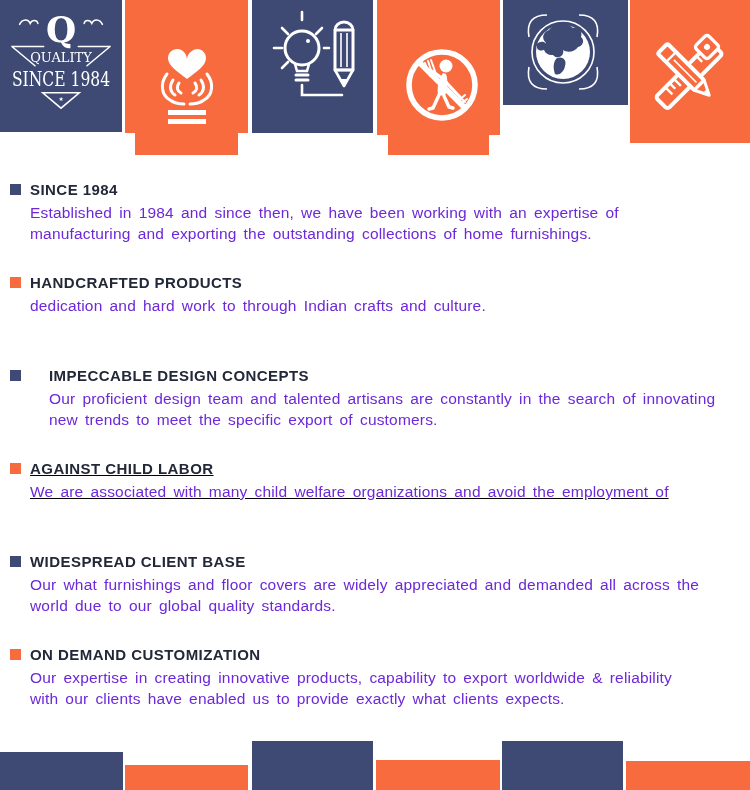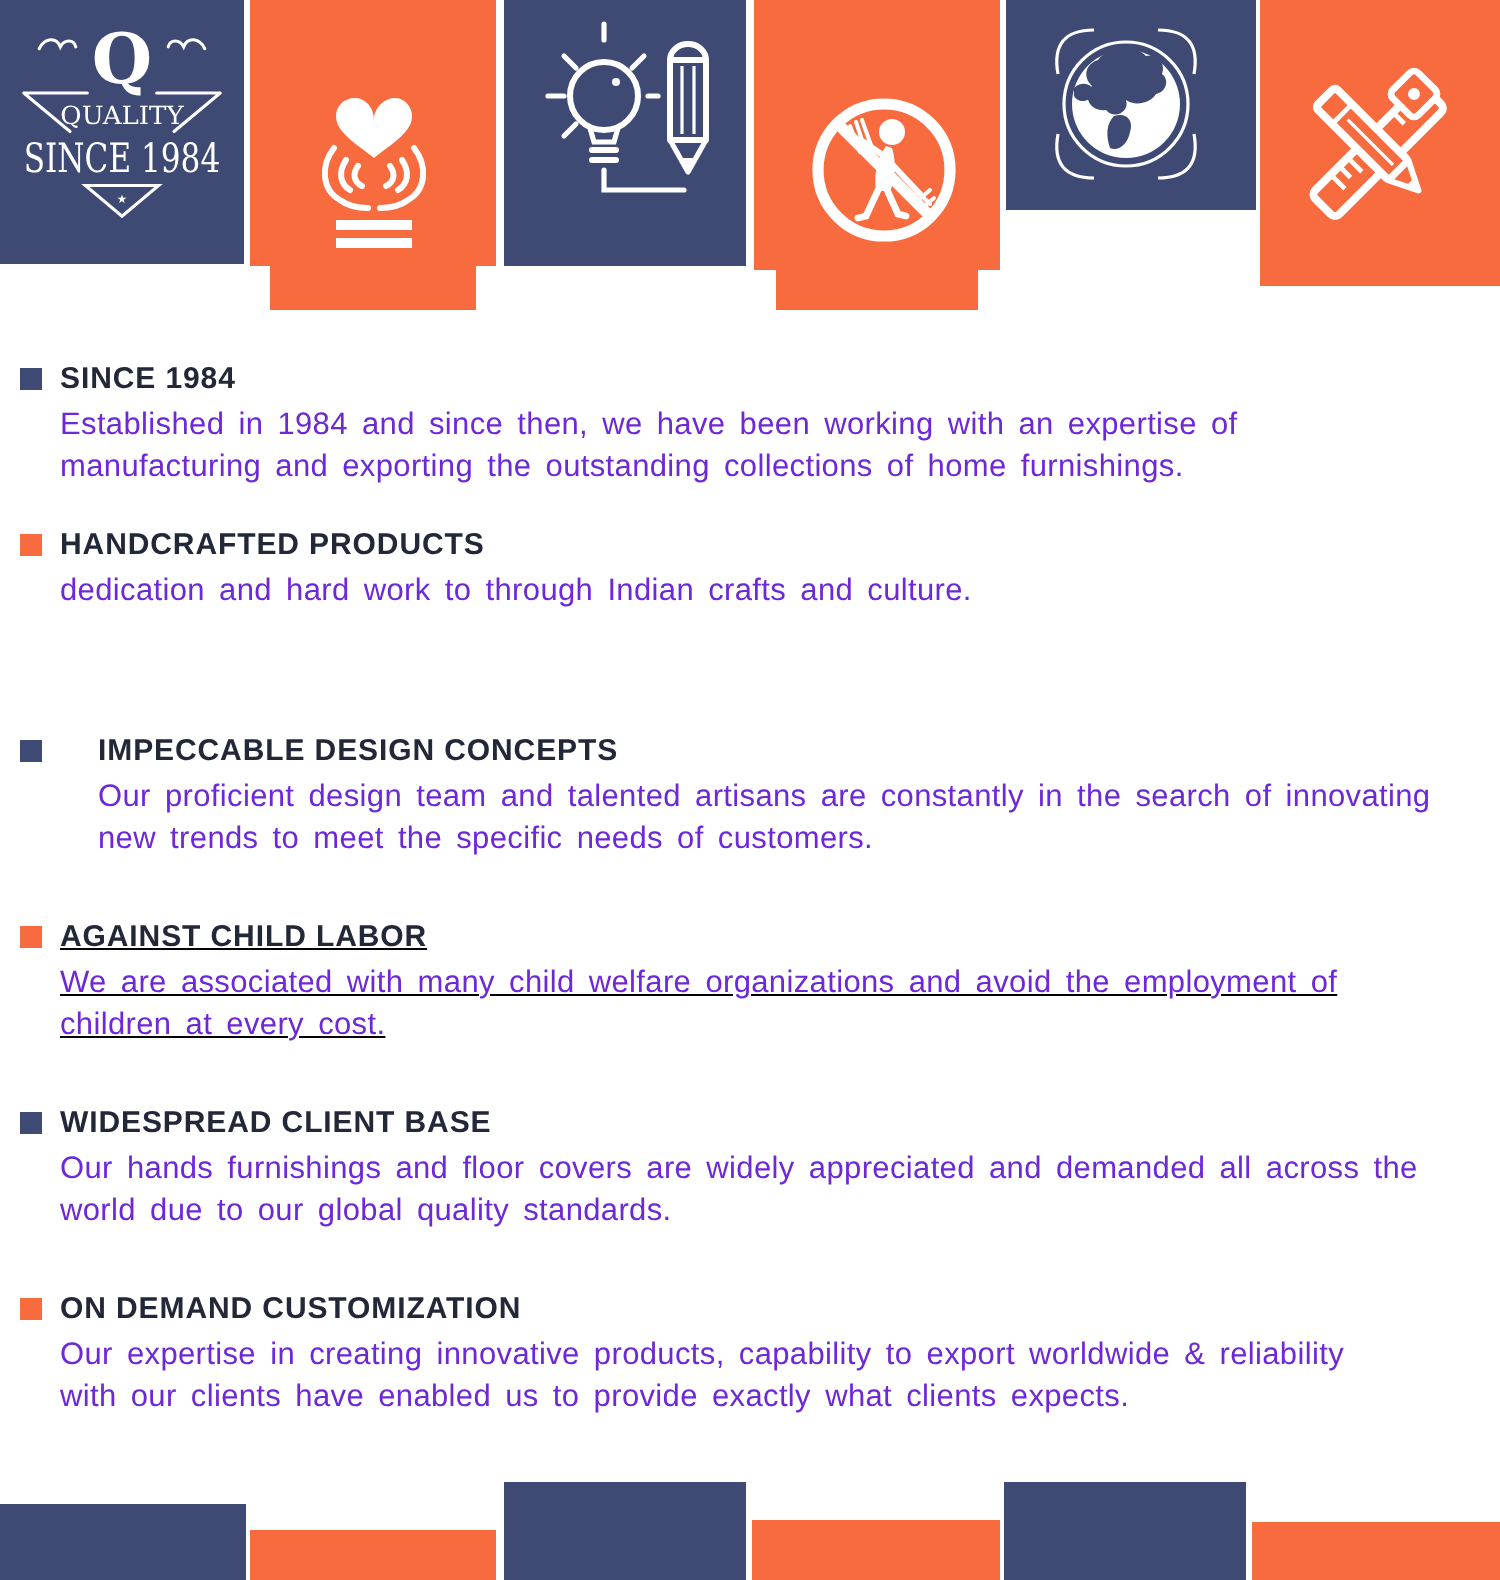--- a/index.html
+++ b/index.html
@@ -134,58 +134,57 @@
     <span class="bullet bullet-navy"></span>
     <div>
       <h3 class="heading">SINCE 1984</h3>
       <div class="bodylines">
         <div class="bodyline">Established in 1984 and since then, we have been working with an expertise of</div>
         <div class="bodyline">manufacturing and exporting the outstanding collections of home furnishings.</div>
       </div>
     </div>
   </div>
 
-  <div class="section" style="top:263px;">
+  <div class="section" style="top:273px;">
     <span class="bullet bullet-orange"></span>
     <div>
       <h3 class="heading">HANDCRAFTED PRODUCTS</h3>
       <div class="bodylines">
         <div class="bodyline">dedication and hard work to through Indian crafts and culture.</div>
       </div>
     </div>
   </div>
 
   <div class="section" style="top:366px;gap:28px;">
     <span class="bullet bullet-navy"></span>
     <div>
       <h3 class="heading">IMPECCABLE DESIGN CONCEPTS</h3>
       <div class="bodylines">
         <div class="bodyline">Our proficient design team and talented artisans are constantly in the search of innovating</div>
-        <div class="bodyline">new trends to meet the specific needs of customers.</div>
+        <div class="bodyline">new trends to meet the specific export of customers.</div>
       </div>
     </div>
   </div>
 
   <div class="section" style="top:459px;text-decoration:underline;">
     <span class="bullet bullet-orange"></span>
     <div>
       <h3 class="heading">AGAINST CHILD LABOR</h3>
       <div class="bodylines">
         <div class="bodyline">We are associated with many child welfare organizations and avoid the employment of</div>
-        <div class="bodyline">children at every cost.</div>
       </div>
     </div>
   </div>
 
   <div class="section" style="top:552px;justify-content:center;">
     <span class="bullet bullet-navy"></span>
     <div>
       <h3 class="heading">WIDESPREAD CLIENT BASE</h3>
       <div class="bodylines">
-        <div class="bodyline">Our hands furnishings and floor covers are widely appreciated and demanded all across the</div>
+        <div class="bodyline">Our what furnishings and floor covers are widely appreciated and demanded all across the</div>
         <div class="bodyline">world due to our global quality standards.</div>
       </div>
     </div>
   </div>
 
   <div class="section" style="top:645px;">
     <span class="bullet bullet-orange"></span>
     <div>
       <h3 class="heading">ON DEMAND CUSTOMIZATION</h3>
       <div class="bodylines">

